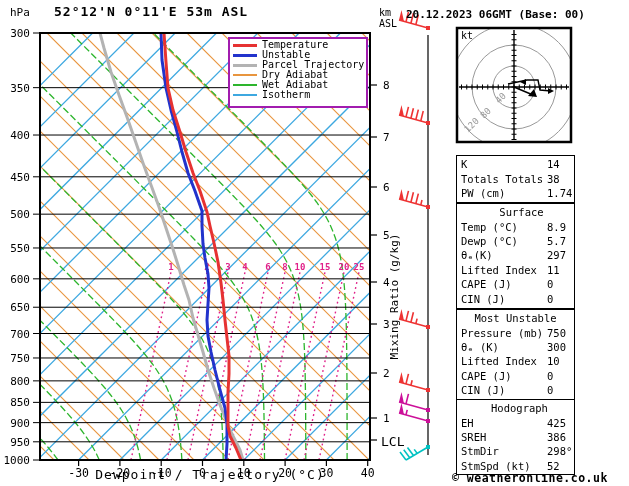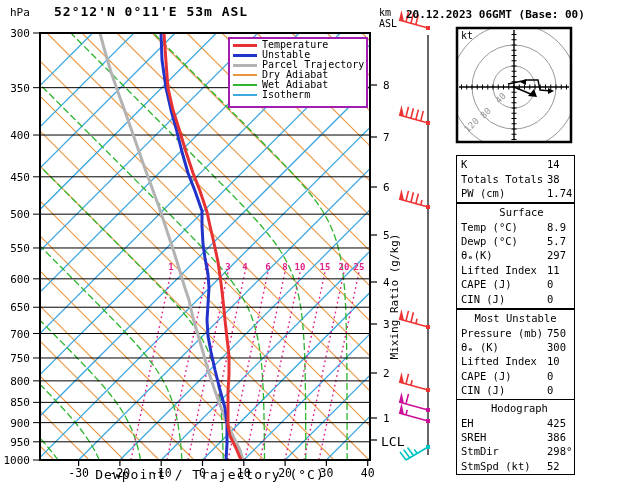--- a/index.html
+++ b/index.html
@@ -333,20 +333,21 @@
   <div class="ovl bold" id="t-station">52°12'N 0°11'E 53m ASL</div>
   <div class="ovl" id="t-kmasl">
       <div>km</div>
       <div>ASL</div>
     </div>
   <div class="ovl bold" id="t-date">20.12.2023 06GMT (Base: 00)</div>
   <div class="ovl" id="t-kt">kt</div>
   <div class="ovl" id="t-lcl">LCL</div>
   <div class="ovl" id="t-mix">Mixing Ratio (g/kg)</div>
   <div class="ovl" id="t-bottom">Dewpoint / Trajectory (°C)</div>
+  <div class="ovl bold" id="t-copy">© weatheronline.co.uk</div>
 
   <div id="legend">
       <div class="leg-row">
         <span class="leg-swatch" style="border-top: 3px solid rgb(230, 50, 50);"></span>
         <span class="leg-label">Temperature</span>
       </div>
       <div class="leg-row">
         <span class="leg-swatch" style="border-top: 3px solid rgb(34, 51, 204);"></span>
         <span class="leg-label">Unstable</span>
       </div>

